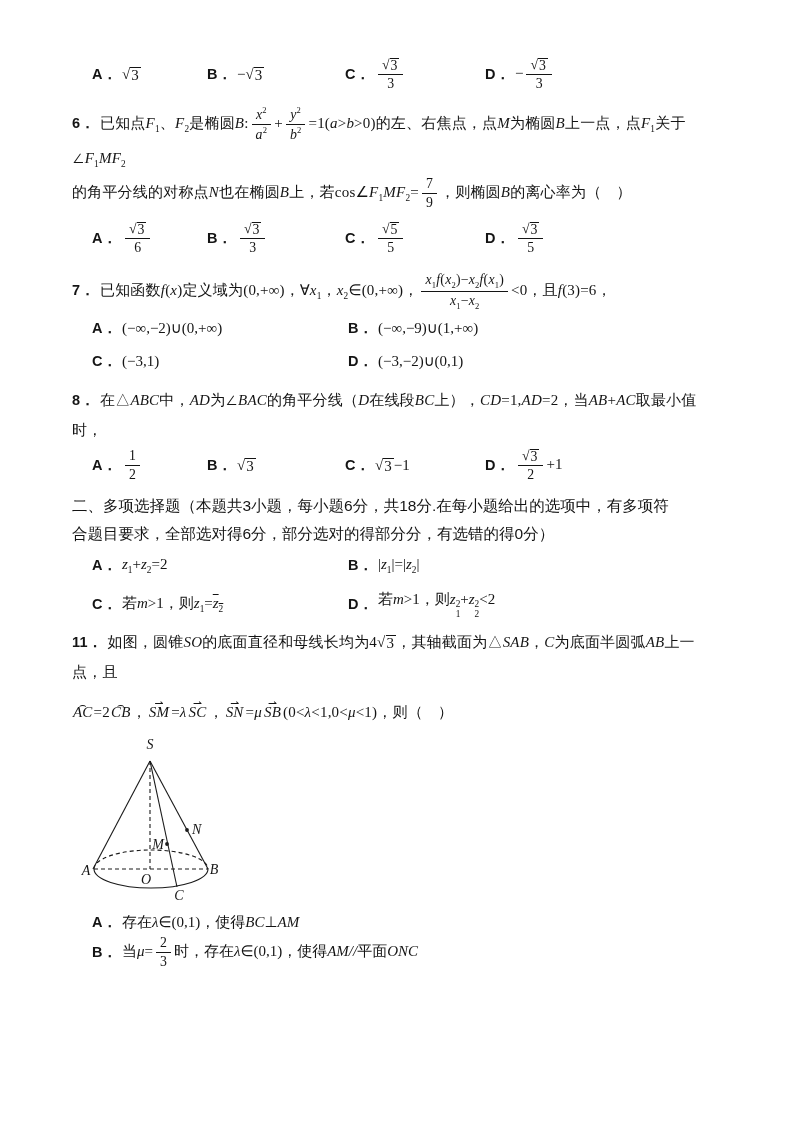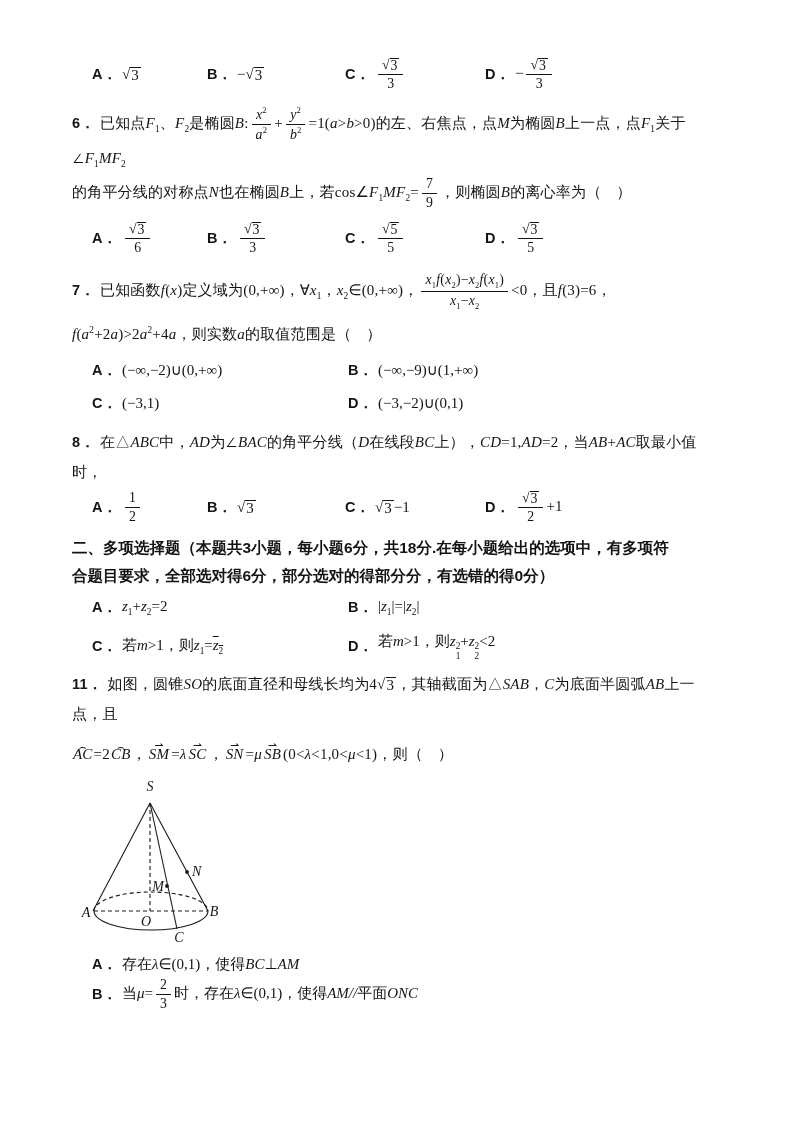--- a/index.html
+++ b/index.html
@@ -9,21 +9,21 @@
     font-family:"Liberation Serif", serif;
     font-size:15px; color:#141414;
   }
   .page { padding:56px 70px 0 72px; }
 
   .qline { line-height:30px; margin-bottom:6px; letter-spacing:0.2px; }
   .qnum, .opt-label {
     font-family:"Liberation Sans", sans-serif;
     font-weight:bold; margin-right:5px; font-size:14.5px;
   }
-  .sec-head { font-weight:bold; font-family:"Liberation Sans", sans-serif; font-size:15.5px; line-height:28px; }
+  .sec-head { font-weight:normal; font-family:"Liberation Sans", sans-serif; font-size:15.5px; line-height:28px; }
 
   
   .opt-row { display:flex; padding-left:20px; margin-bottom:14px; align-items:center; }
   .opt-row .opt { display:flex; align-items:center; }
   .r4 .opt:nth-child(1){ width:115px; } .r4 .opt:nth-child(2){ width:138px; }
   .r4 .opt:nth-child(3){ width:140px; } .r4 .opt:nth-child(4){ flex:1; }
   .r2 .opt:nth-child(1){ width:256px; } .r2 .opt:nth-child(2){ flex:1; }
 
   
   .mi { font-style:italic; font-family:"Liberation Serif", serif; }
@@ -150,21 +150,20 @@
             </span></span>
         </span>
     </div>
   </div>
 
   <div>
     <p class="qline mt6 mb8"><b class="qnum">7．</b><span>已知函数<span class="mi">f</span>(<span class="mi">x</span>)定义域为(0,+∞)，∀<span class="mi">x</span><sub>1</sub>，<span class="mi">x</span><sub>2</sub>∈(0,+∞)，<span class="frac">
             <span class="fnum"><span class="mi">x</span><sub>1</sub><span class="mi">f</span>(<span class="mi">x</span><sub>2</sub>)−<span class="mi">x</span><sub>2</sub><span class="mi">f</span>(<span class="mi">x</span><sub>1</sub>)</span>
             <span class="fden"><span class="mi">x</span><sub>1</sub>−<span class="mi">x</span><sub>2</sub></span>
           </span>&lt;0，且<span class="mi">f</span>(3)=6，</span></p>
-    <p class="qline mb12"><span><span class="mi">f</span>(<span class="mi">a</span><sup>2</sup>+2<span class="mi">a</span>)&gt;2<span class="mi">a</span><sup>2</sup>+4<span class="mi">a</span>，则实数<span class="mi">a</span>的取值范围是（　）</span></p>
     <div class="opt-row r2">
       <span class="opt">
           <b class="opt-label">A．</b>
           <span>(−∞,−2)∪(0,+∞)</span>
         </span>
       <span class="opt">
           <b class="opt-label">B．</b>
           <span>(−∞,−9)∪(1,+∞)</span>
         </span>
     </div>

